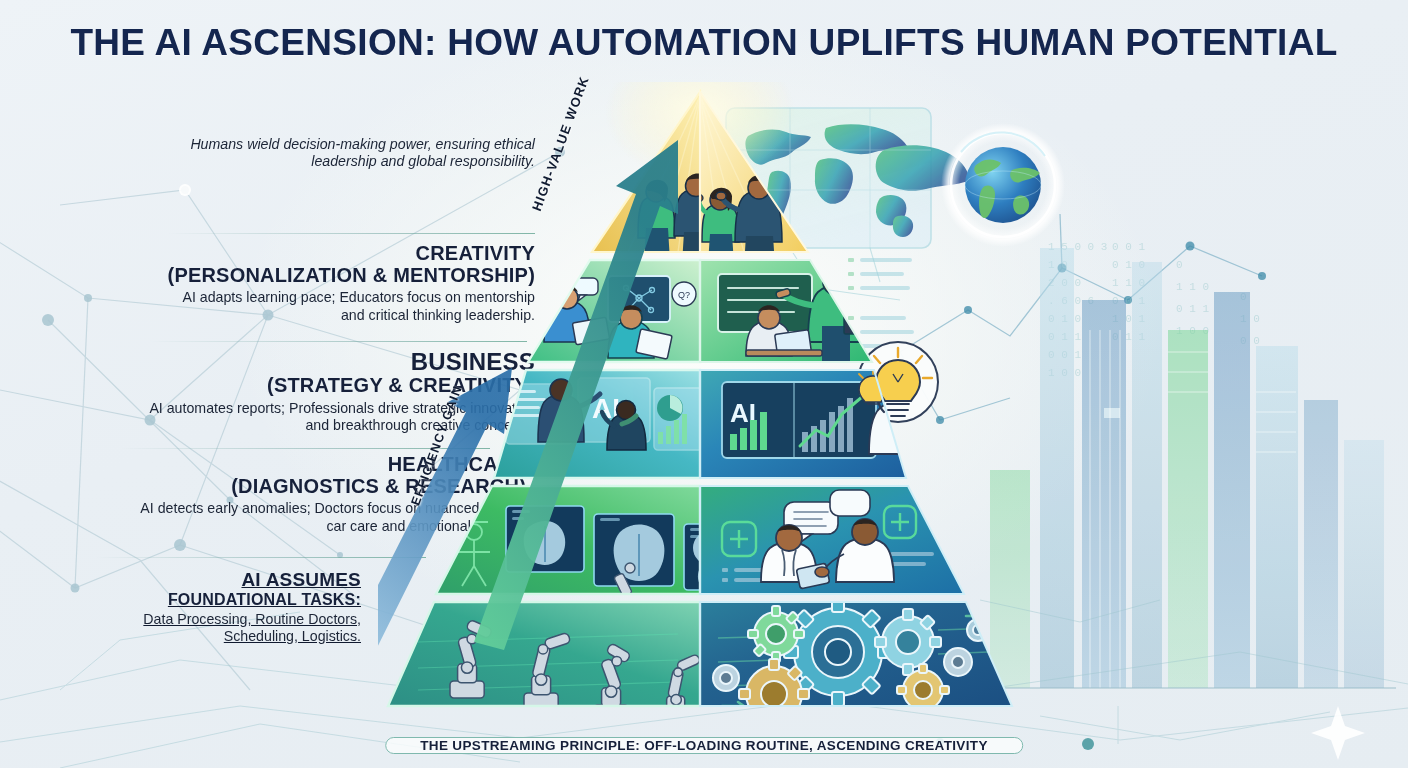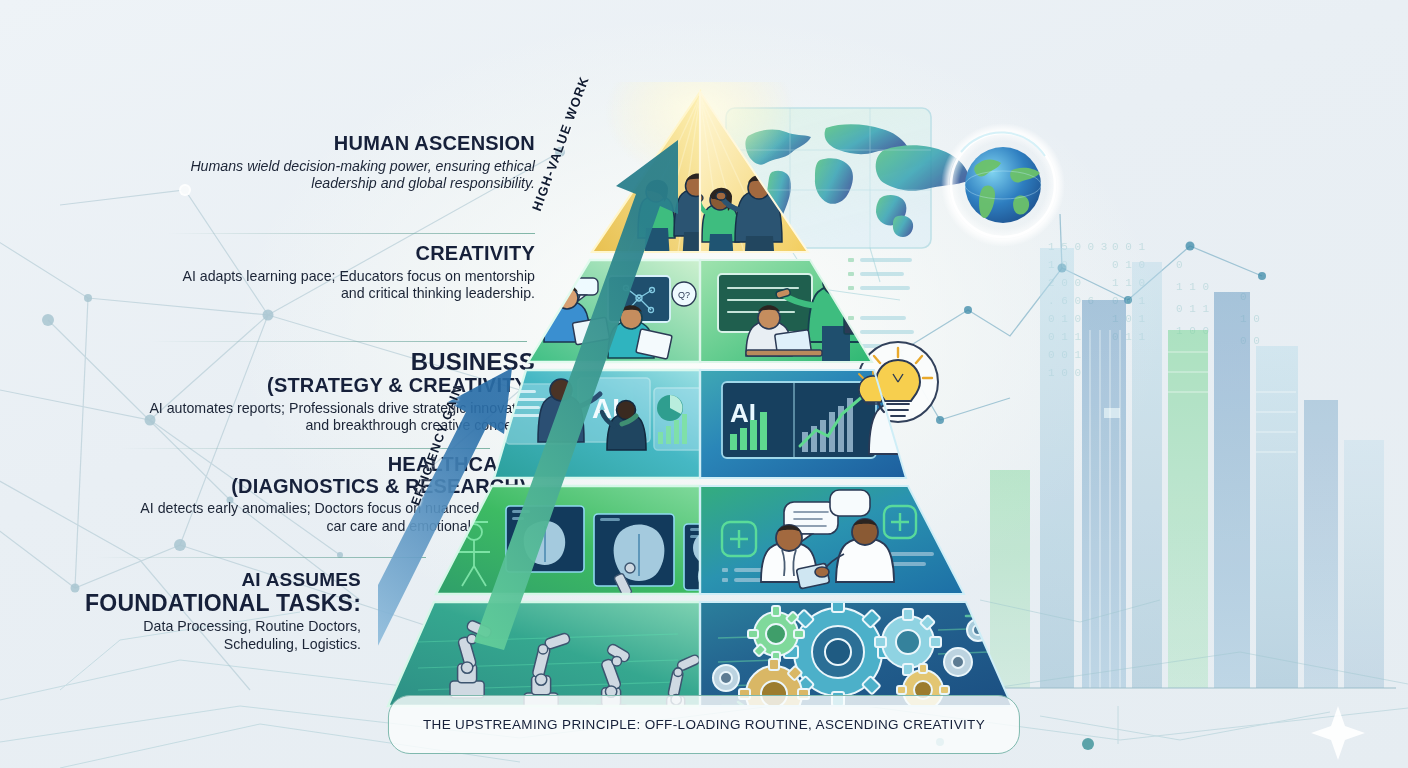--- a/index.html
+++ b/index.html
@@ -41,24 +41,24 @@
   
   .arrow-label {
     position:absolute; font-weight:bold; color:#0f1a30;
     letter-spacing:1.2px; white-space:nowrap;
     text-shadow:0 1px 2px rgba(255,255,255,.85);
   }
 
   
   .footer-pill {
     position:absolute; left:50%; transform:translateX(-50%);
-    bottom:14px; padding:21px 34px;
+    bottom:14px; padding:0 34px;
     border:1.6px solid #7fb9ae; border-radius:22px;
     background:rgba(250,253,252,.82);
-    font-size:13.5px; font-weight:normal; letter-spacing:.35px;
+    font-size:13.5px; font-weight:bold; letter-spacing:.35px;
     color:#16203a; white-space:nowrap;
   }
 </style>
 </head>
 <body>
 
 <div id="stage">
 
   <svg class="bg-svg" viewBox="0 0 1408 768">
     <defs>
@@ -277,50 +277,51 @@
       <path d="M898,360 c13,0 22,10 22,22 c0,9 -6,14 -9,19 l-26,0 c-3,-5 -9,-10 -9,-19 c0,-12 9,-22 22,-22z" fill="#f7cf4e" stroke="#2b3a55" stroke-width="2"></path>
       <g stroke="#2b3a55" stroke-width="1.8" stroke-linecap="round">
         <line x1="887" y1="404" x2="909" y2="404"></line>
           <line x1="888" y1="410" x2="908" y2="410"></line>
         <line x1="891" y1="416" x2="905" y2="416"></line>
       </g>
       <path d="M898,382 l-5,-8 M898,382 l5,-8" stroke="#2b3a55" stroke-width="1.4" fill="none"></path>
     </g>
   </svg>
 
+  <div class="title">THE AI ASCENSION: HOW AUTOMATION UPLIFTS HUMAN POTENTIAL</div>
 
   <div class="label-block" style="right:873px; top:133px; width:350px;">
-    <div class="ttl" style="font-size:20px;">HUMAN ASCENSION</div>
     <div class="desc" style="font-size:14.2px;font-style:italic;">Humans wield decision-making power, ensuring ethical leadership and global responsibility.</div>
   </div>
   <div class="rule" style="left:168px; top:233px; width:367px;"></div>
 
   <div class="label-block" style="right:873px; top:243px; width:380px;">
     <div class="ttl" style="font-size:20px;">CREATIVITY</div>
+    <div class="sub" style="font-size:20px;">(PERSONALIZATION &amp; MENTORSHIP)</div>
     <div class="desc" style="font-size:14.2px;">AI adapts learning pace; Educators focus on mentorship and critical thinking leadership.</div>
   </div>
   <div class="rule" style="left:150px; top:341px; width:377px;"></div>
 
   <div class="label-block" style="right:873px; top:349px; width:395px;">
     <div class="ttl" style="font-size:24px;">BUSINESS</div>
     <div class="sub" style="font-size:20px;">(STRATEGY &amp; CREATIVITY)</div>
     <div class="desc" style="font-size:14.2px;">AI automates reports; Professionals drive strategic innovation and breakthrough creative concepts.</div>
   </div>
   <div class="rule" style="left:120px; top:448px; width:370px;"></div>
 
   <div class="label-block" style="right:882px; top:454px; width:390px;">
     <div class="ttl" style="font-size:20px;">HEALTHCARE</div>
     <div class="sub" style="font-size:20px;">(DIAGNOSTICS &amp; RESEARCH)</div>
     <div class="desc" style="font-size:14.2px;">AI detects early anomalies; Doctors focus on nuanced patient car care and emotional support.</div>
   </div>
   <div class="rule" style="left:96px; top:557px; width:330px;"></div>
 
-  <div class="label-block" style="right:1047px; top:570px; width:290px;">
+  <div class="label-block" style="right:1047px; top:570px; width:290px;text-decoration:underline;">
     <div class="ttl" style="font-size:19px;">AI ASSUMES</div>
-    <div class="sub" style="font-size:23px;">FOUNDATIONAL TASKS:</div>
+    <div class="sub" style="font-size:16px;">FOUNDATIONAL TASKS:</div>
     <div class="desc" style="font-size:14.2px;">Data Processing, Routine Doctors, Scheduling, Logistics.</div>
   </div>
 
   <div id="pyramid">
     <svg width="664" height="630" viewBox="0 0 664 630">
       <defs>
 
         <linearGradient id="t1L" x1="0" y1="1" x2="1" y2="0">
           <stop offset="0%" stop-color="#e8c04f"></stop>
             <stop offset="100%" stop-color="#fdf0b4"></stop>

